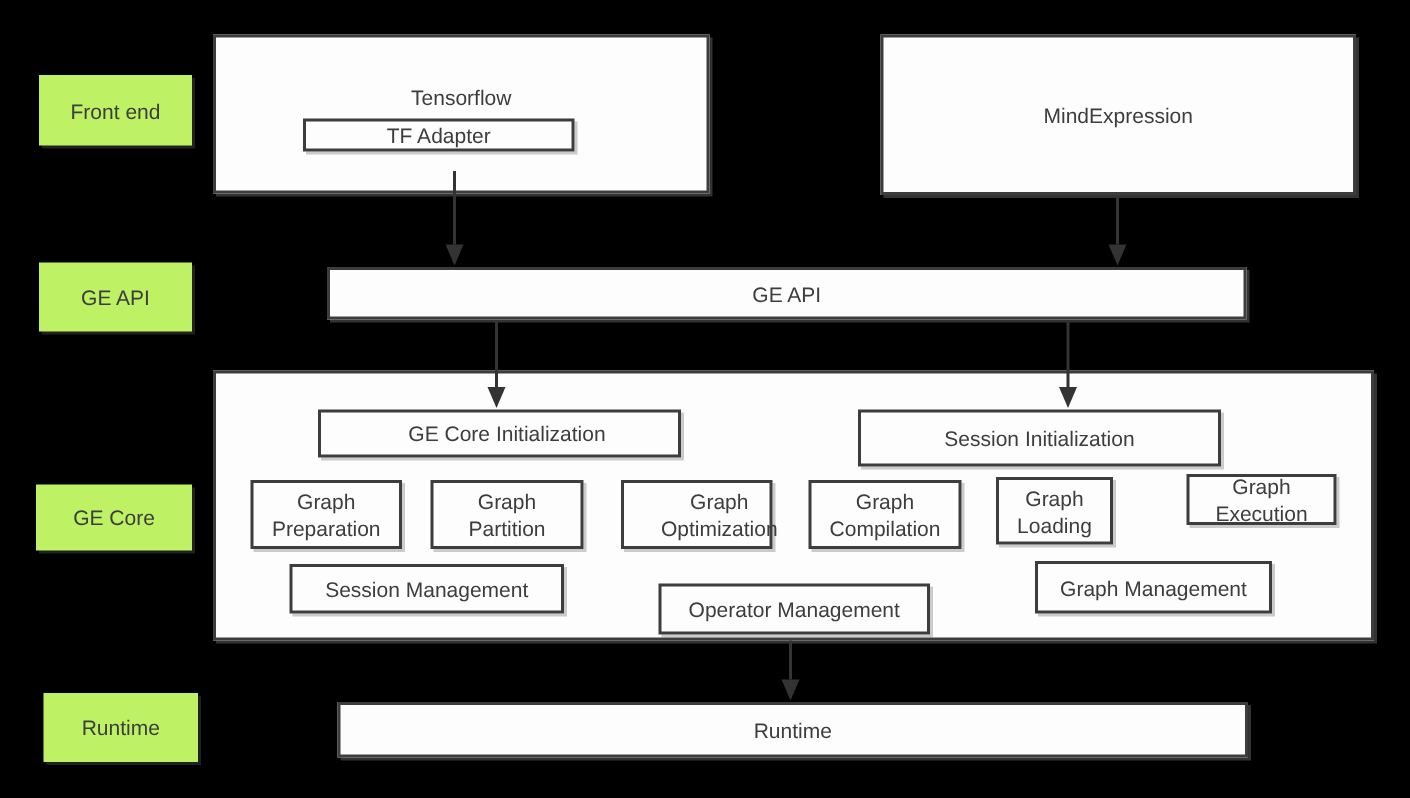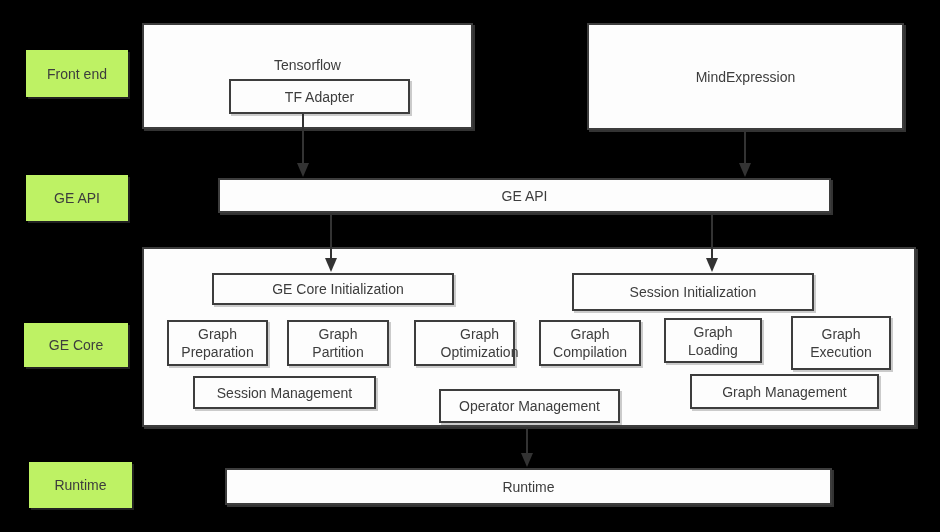--- a/index.html
+++ b/index.html
@@ -70,41 +70,41 @@
 
 <div class="stage">
 
   <div class="rlabel" style="left:26px; top:50px; width:102px; height:47px;">Front end</div>
   <div class="rlabel" style="left:26px; top:175px; width:102px; height:46px;">GE API</div>
   <div class="rlabel" style="left:24px; top:323px; width:104px; height:44px;">GE Core</div>
   <div class="rlabel" style="left:29px; top:462px; width:103px; height:46px;">Runtime</div>
 
   <div class="node container-box" style="left:142px; top:23px; width:331px; height:106px;">
     <div class="box-title">Tensorflow</div>
-    <div class="node" style="left:85px; top:54px; width:181px; height:35px;">TF Adapter</div>
+    <div class="node" style="left:58px; top:54px; width:181px; height:22px;">TF Adapter</div>
   </div>
 
   <div class="node" style="left:587px; top:23px; width:317px; height:107px;">MindExpression</div>
 
   <div class="node" style="left:218px; top:178px; width:613px; height:35px;">GE API</div>
 
   <div class="node container-box" style="left:142px; top:247px; width:774px; height:180px;">
     <div class="node" style="left:68px; top:24px; width:242px; height:32px;padding-left:12px;">GE Core Initialization</div>
     <div class="node" style="left:428px; top:24px; width:242px; height:38px;">Session Initialization</div>
 
     <div class="node" style="left:23px; top:71px; width:101px; height:46px;">Graph Preparation</div>
     <div class="node" style="left:143px; top:71px; width:102px; height:46px;">Graph Partition</div>
     <div class="node" style="left:270px; top:71px; width:101px; height:46px;padding-left:32px;">Graph Optimization</div>
     <div class="node" style="left:395px; top:71px; width:102px; height:46px;">Graph Compilation</div>
-    <div class="node" style="left:520px; top:69px; width:98px; height:45px;">Graph Loading</div>
-    <div class="node" style="left:647px; top:67px; width:100px; height:54px;">Graph Execution</div>
+    <div class="node" style="left:520px; top:69px; width:78px; height:45px;">Graph Loading</div>
+    <div class="node" style="left:647px; top:67px; width:100px; height:34px;">Graph Execution</div>
 
     <div class="node" style="left:49px; top:127px; width:183px; height:33px;">Session Management</div>
     <div class="node" style="left:295px; top:125px; width:181px; height:34px;margin-top:15px;">Operator Management</div>
-    <div class="node" style="left:546px; top:125px; width:189px; height:35px;">Graph Management</div>
+    <div class="node" style="left:546px; top:125px; width:158px; height:35px;">Graph Management</div>
   </div>
 
   <div class="node" style="left:225px; top:468px; width:607px; height:37px;">Runtime</div>
 
   <div class="arrow" style="left:297px; top:114px; height:63px;">
     <div class="stem" style="height:49px;"></div>
     <div class="head" style="top:49px;"></div>
   </div>
   <div class="arrow" style="left:739px; top:130px; height:47px;">
     <div class="stem" style="height:33px;"></div>

